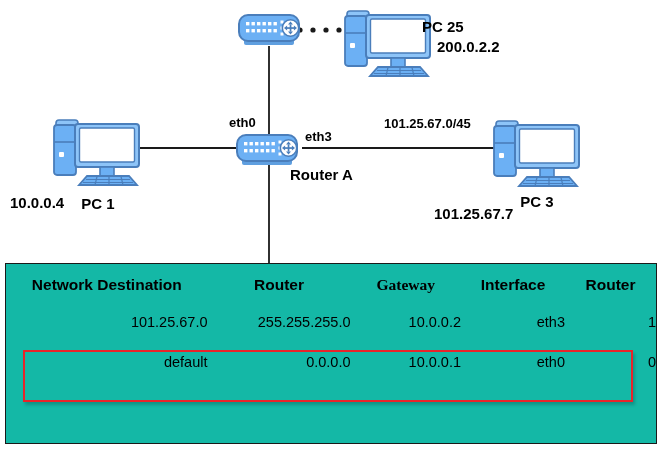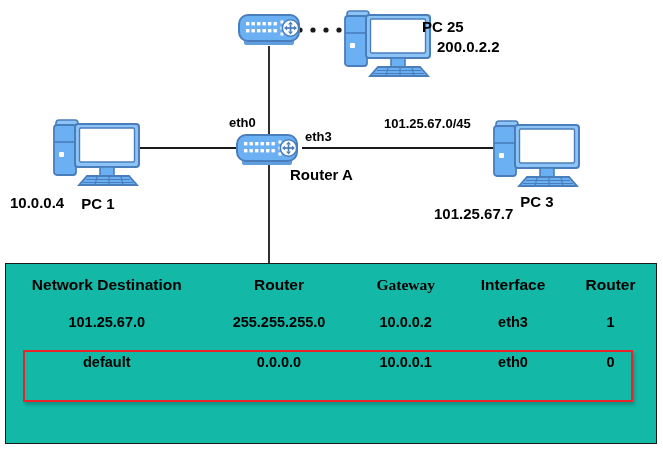--- a/index.html
+++ b/index.html
@@ -81,22 +81,22 @@
   table.rt th {
     font-size: 15.5px;
     font-weight: bold;
     text-align: center;
     height: 42px;
     vertical-align: middle;
     color: #000;
   }
   table.rt td {
     font-size: 14.5px;
-    font-weight: bold;
-    text-align: center;
+    font-weight: normal;
+    text-align: right;
     height: 32px;
     vertical-align: middle;
     color: #000;
   }
   tr.row-highlight td {
     height: 47px;
   }
   
   .col-dest   { width: 31%; }
   .col-mask   { width: 22%; }

